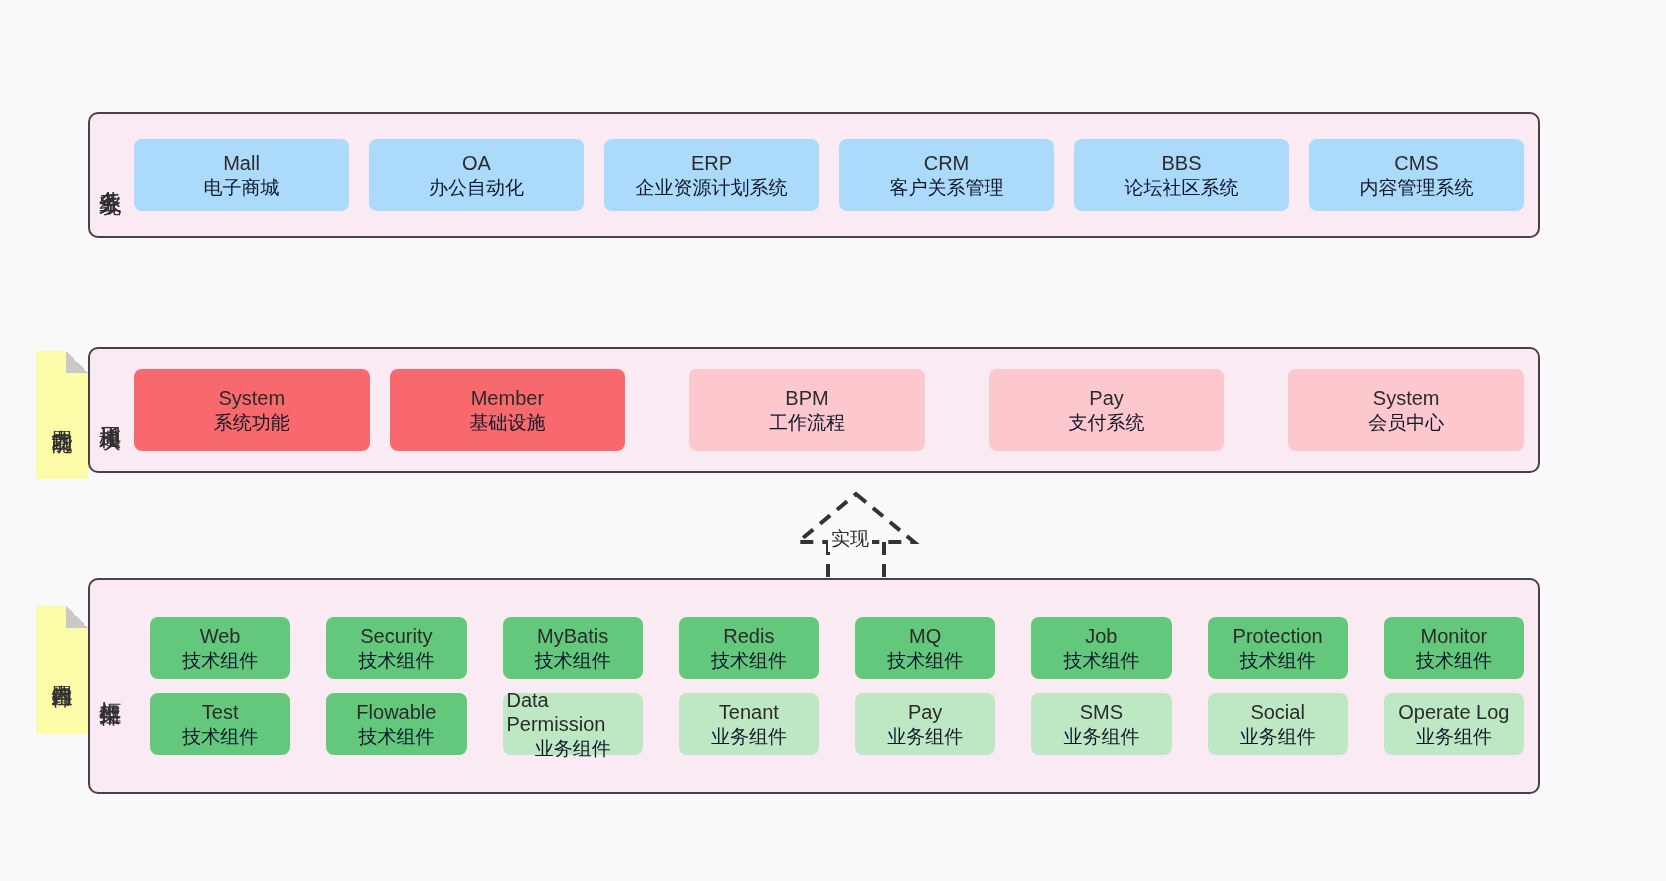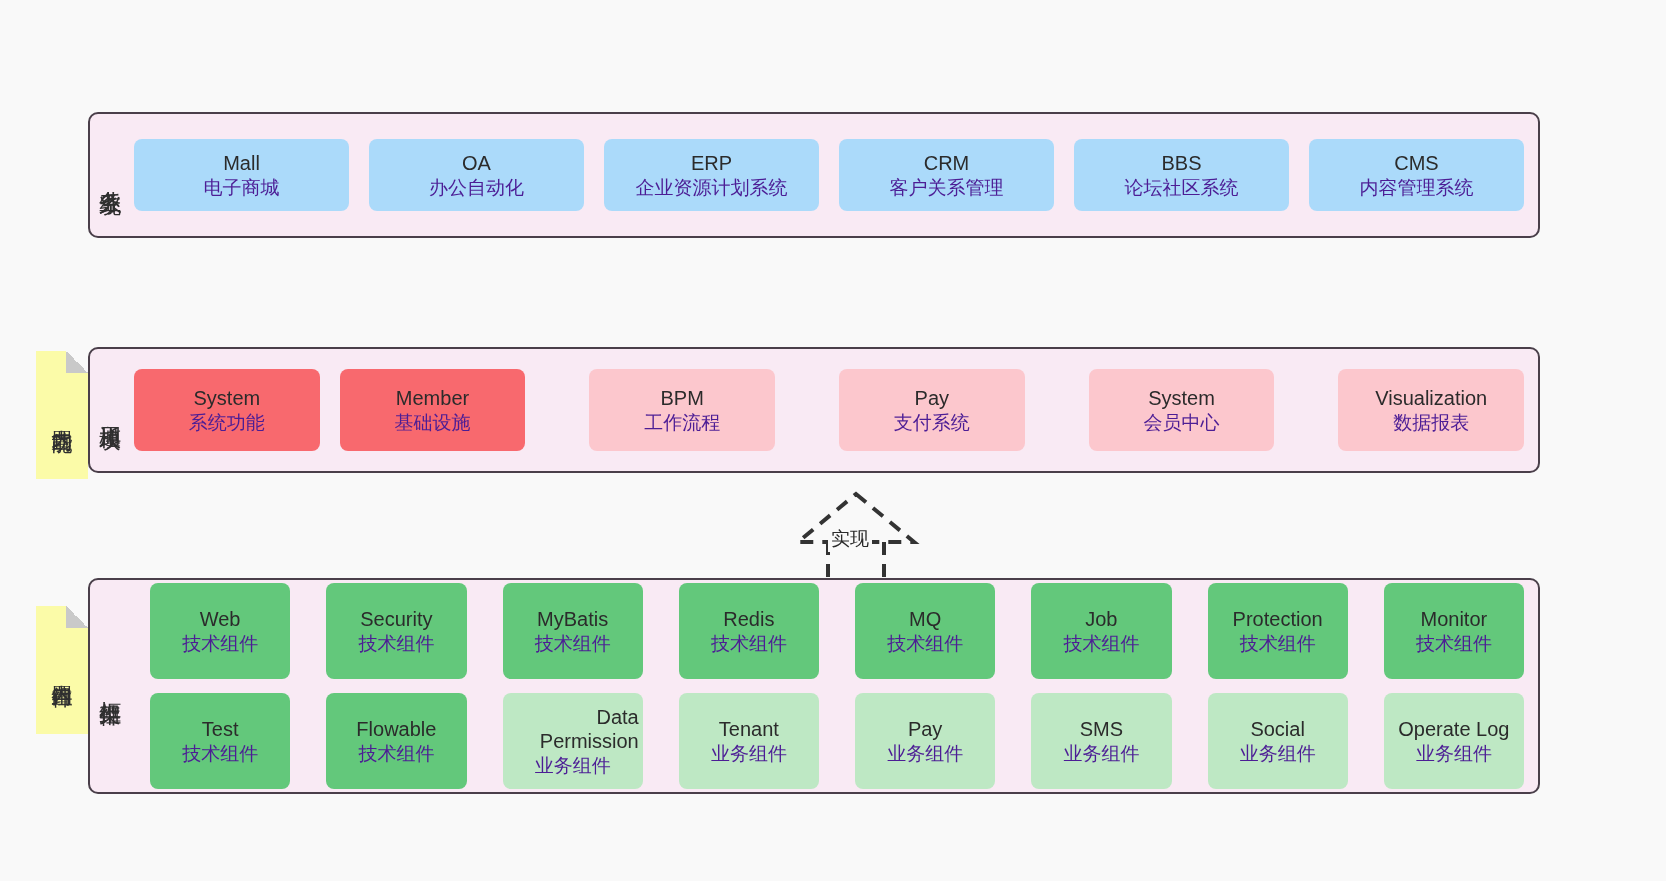--- a/index.html
+++ b/index.html
@@ -59,49 +59,49 @@
     display: flex;
     gap: 20px;
   }
   .cell {
     flex: 1 1 0;
     border-radius: 8px;
     display: flex;
     flex-direction: column;
     align-items: center;
     justify-content: center;
-    text-align: right;
+    text-align: left;
     line-height: 1.22;
     padding: 6px 4px;
     box-sizing: border-box;
   }
   .cell .ct {
     font-size: 20px;
     color: #2b2b2b;
   }
   .cell .cs {
     font-size: 19px;
-    color: #4c1d95;
+    color: #0f172a;
   }
 
   
   .c-blue        { background: #abdafa; }
   .c-red         { background: #f8696e; }
   .c-pink        { background: #fcc7cd; margin-left: 44px; }
   .c-green       { background: #63c87b; }
   .c-lightgreen  { background: #bee8c4; }
 
   
   #layer-business { left: 88px;  top: 112px; width: 1452px; height: 126px; }
   #layer-modules  { left: 88px;  top: 347px; width: 1452px; height: 126px; }
   #layer-frame    { left: 88px;  top: 578px; width: 1452px; height: 216px; }
 
   #layer-business .cell { height: 72px; }
   #layer-modules  .cell { height: 82px; }
-  #layer-frame    .cell { height: 96px; margin-left: 16px; }
+  #layer-frame    .cell { height: 62px; margin-left: 16px; }
 
   
   .sticky {
     position: absolute;
     background: #fbfba8;
     display: flex;
     align-items: center;
     justify-content: center;
     font-size: 21px;
     line-height: 1.15;
@@ -200,24 +200,20 @@
           <span class="cs">工作流程</span>
         </div>
         <div class="cell c-pink">
           <span class="ct">Pay</span>
           <span class="cs">支付系统</span>
         </div>
         <div class="cell c-pink">
           <span class="ct">System</span>
           <span class="cs">会员中心</span>
         </div>
-        <div class="cell c-pink">
-          <span class="ct">Visualization</span>
-          <span class="cs">数据报表</span>
-        </div>
       </div>
     </div>
   </div>
 
   <div class="connector" id="connector-realize">
     <svg width="180" height="90" viewBox="0 0 180 90" aria-hidden="true">
       <path d="M90 4 L148 52 L32 52 Z" fill="#f9f9f9" stroke="#333333" stroke-width="4" stroke-dasharray="13 9" stroke-linecap="butt" stroke-linejoin="miter"></path>
       <path d="M62 52 L62 90 M118 52 L118 90 M62 90 L118 90" fill="none" stroke="#333333" stroke-width="4" stroke-dasharray="13 9" stroke-linecap="butt"></path>
     </svg>
     <span class="arrow-label">实现</span>

